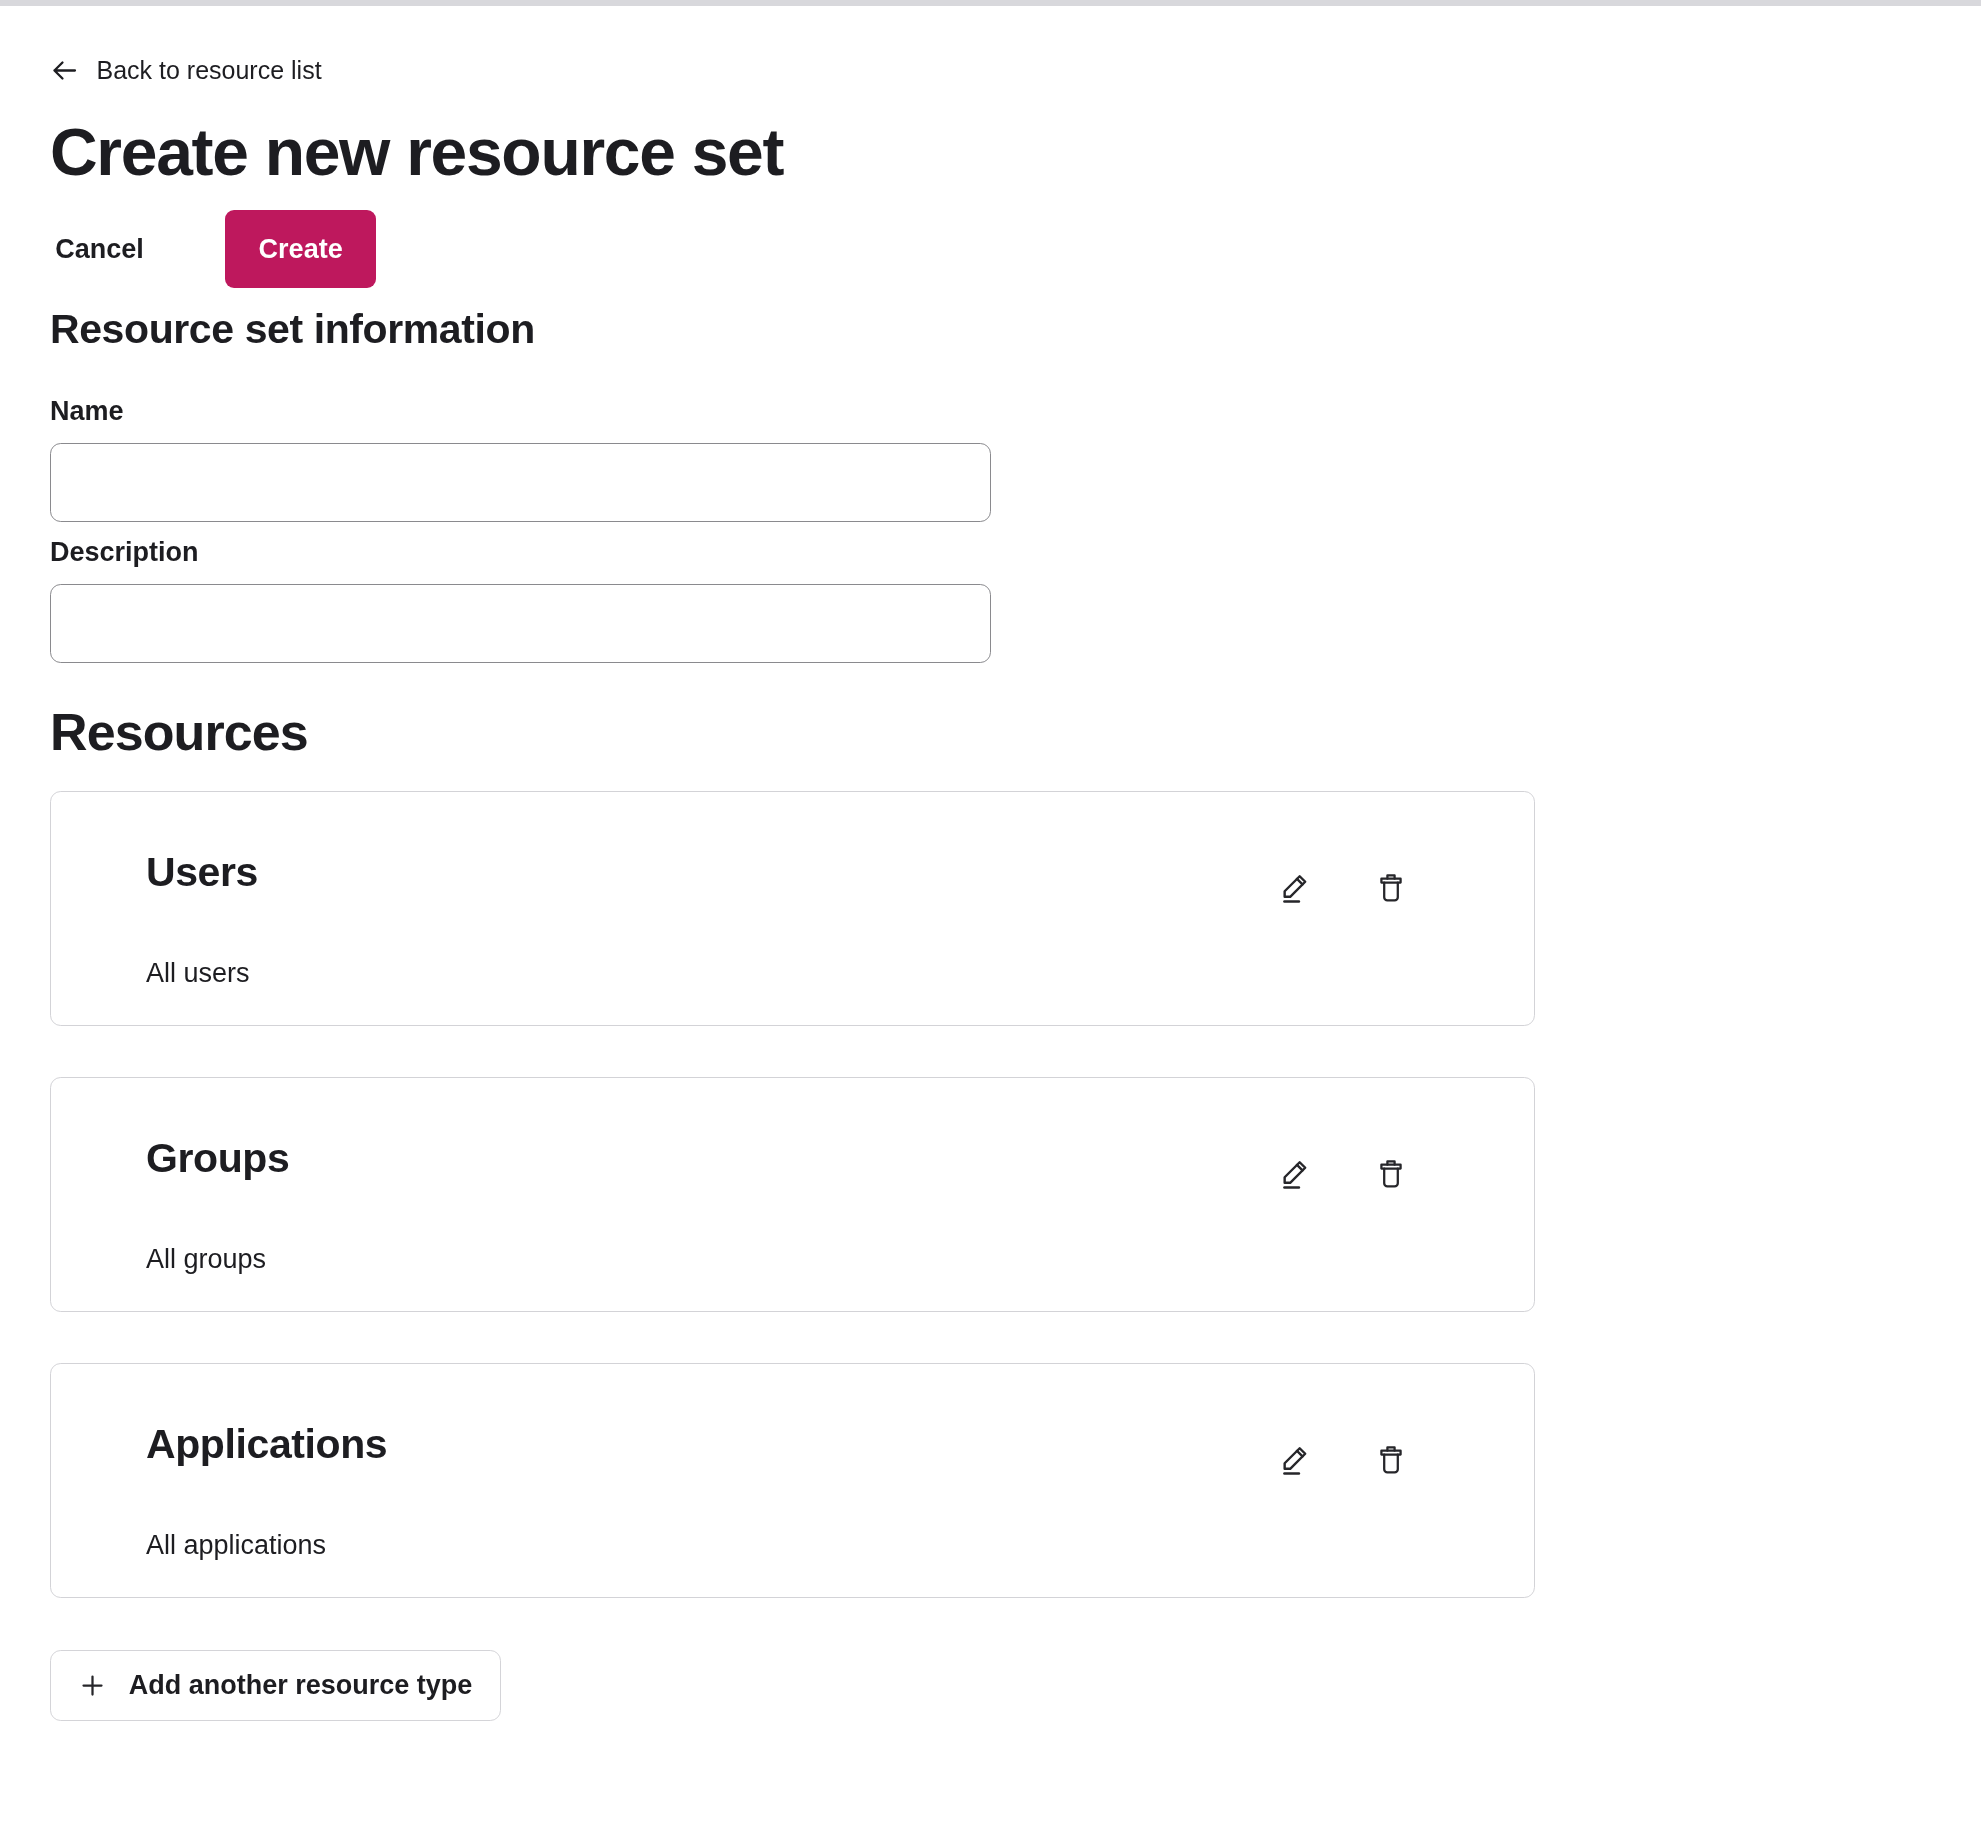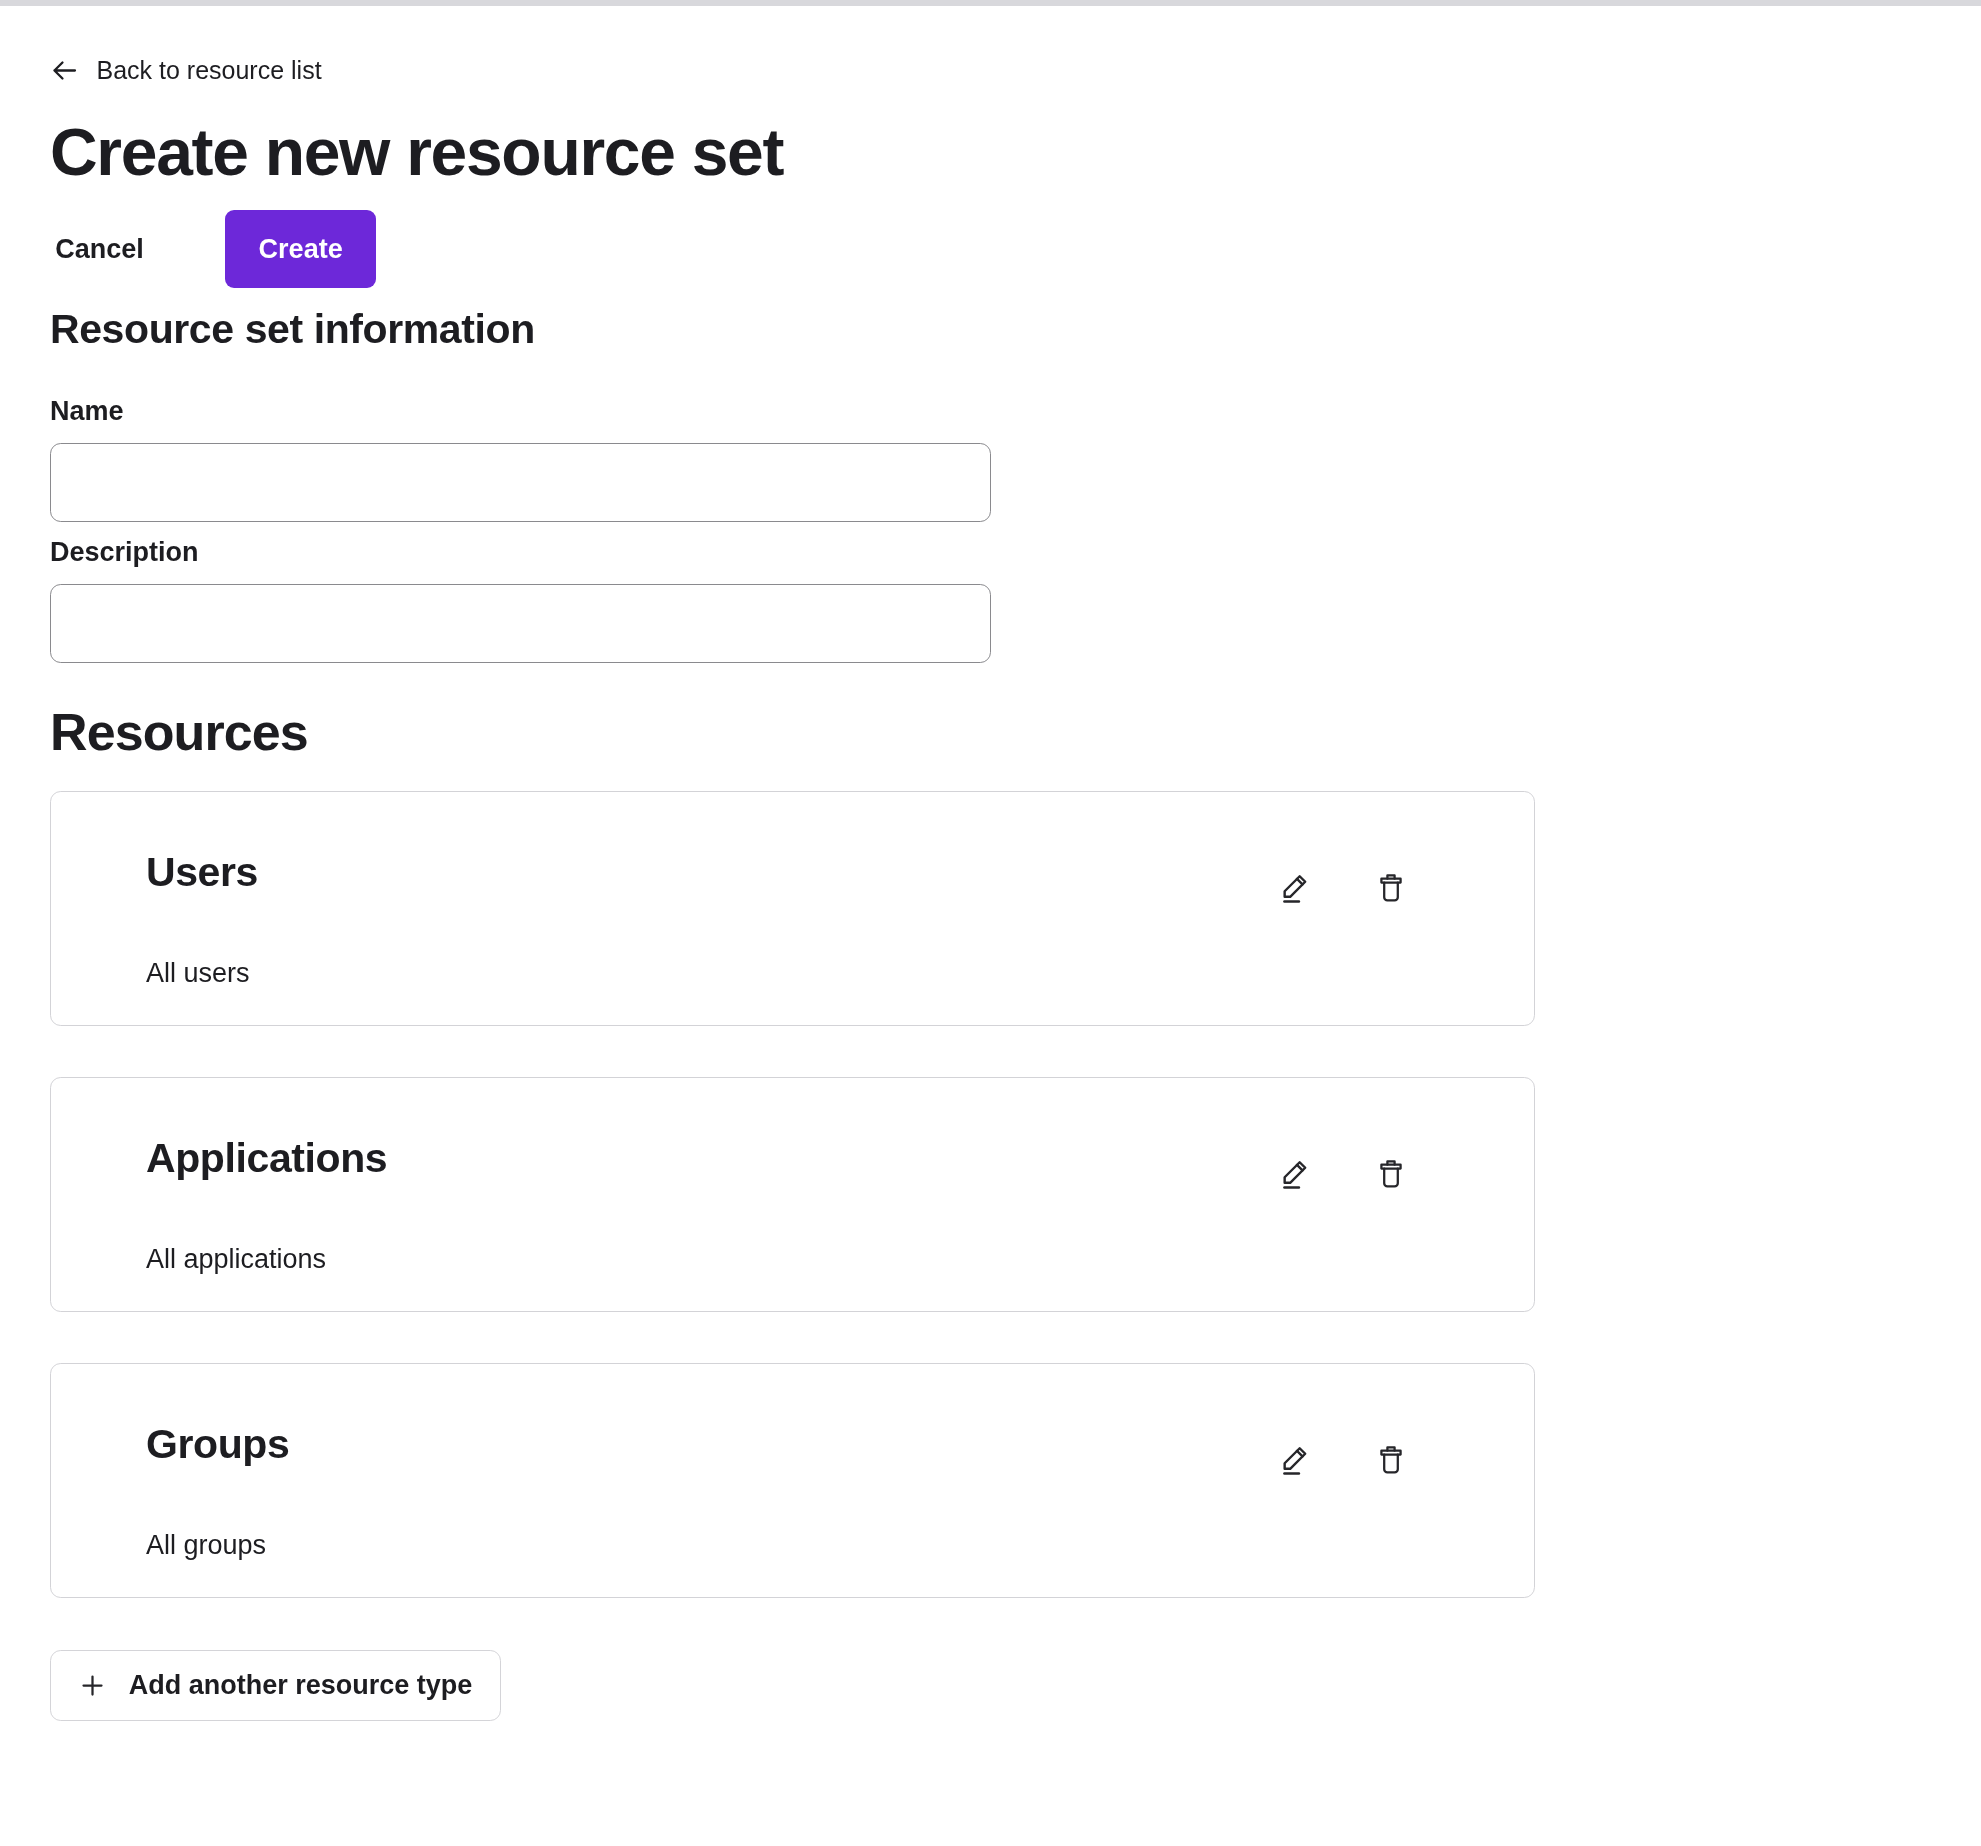--- a/index.html
+++ b/index.html
@@ -55,21 +55,21 @@
     font-family: inherit;
     font-size: 27px;
     font-weight: 600;
     color: #1d1d21;
     cursor: pointer;
     padding: 9px 5.3px;
   }
   .btn-primary {
     width: 151px;
     height: 78px;
-    background: #6d28d9;
+    background: #be185d;
     color: #ffffff;
     border: none;
     border-radius: 9px;
     font-family: inherit;
     font-size: 27px;
     font-weight: 600;
     cursor: pointer;
   }
   
   .section-title {
@@ -223,44 +223,44 @@
           <path d="M9.3 6 V3.6 h5.4 V6"></path>
           <rect x="4.8" y="6" width="14.4" height="2.9"></rect>
           <path d="M6.9 8.9 v11 a2.4 2.4 0 0 0 2.4 2.4 h5.4 a2.4 2.4 0 0 0 2.4-2.4 v-11"></path>
         </svg>
       </button>
     </div>
   </div>
 
   
   <div class="resource-card">
-    <div class="card-title">Applications</div>
-    <div class="card-desc">All applications</div>
+    <div class="card-title">Groups</div>
+    <div class="card-desc">All groups</div>
     <div class="card-icons">
       <button class="icon-btn">
         <svg width="34" height="36" viewBox="0 0 24 25" fill="none" stroke="#26262a" stroke-width="1.7" stroke-linecap="round" stroke-linejoin="round">
           <path d="M15.3 4.2 l3.9 3.9 L8.6 18.7 H4.7 v-3.9 z"></path>
           <path d="M13.4 6.1 l3.9 3.9"></path>
           <line x1="4.5" y1="22" x2="14.8" y2="22"></line>
         </svg>
       </button>
       <button class="icon-btn">
         <svg width="32" height="36" viewBox="0 0 24 26" fill="none" stroke="#26262a" stroke-width="1.7" stroke-linecap="round" stroke-linejoin="round">
           <path d="M9.3 6 V3.6 h5.4 V6"></path>
           <rect x="4.8" y="6" width="14.4" height="2.9"></rect>
           <path d="M6.9 8.9 v11 a2.4 2.4 0 0 0 2.4 2.4 h5.4 a2.4 2.4 0 0 0 2.4-2.4 v-11"></path>
         </svg>
       </button>
     </div>
   </div>
 
   
   <div class="resource-card">
-    <div class="card-title">Groups</div>
-    <div class="card-desc">All groups</div>
+    <div class="card-title">Applications</div>
+    <div class="card-desc">All applications</div>
     <div class="card-icons">
       <button class="icon-btn">
         <svg width="34" height="36" viewBox="0 0 24 25" fill="none" stroke="#26262a" stroke-width="1.7" stroke-linecap="round" stroke-linejoin="round">
           <path d="M15.3 4.2 l3.9 3.9 L8.6 18.7 H4.7 v-3.9 z"></path>
           <path d="M13.4 6.1 l3.9 3.9"></path>
           <line x1="4.5" y1="22" x2="14.8" y2="22"></line>
         </svg>
       </button>
       <button class="icon-btn">
         <svg width="32" height="36" viewBox="0 0 24 26" fill="none" stroke="#26262a" stroke-width="1.7" stroke-linecap="round" stroke-linejoin="round">

